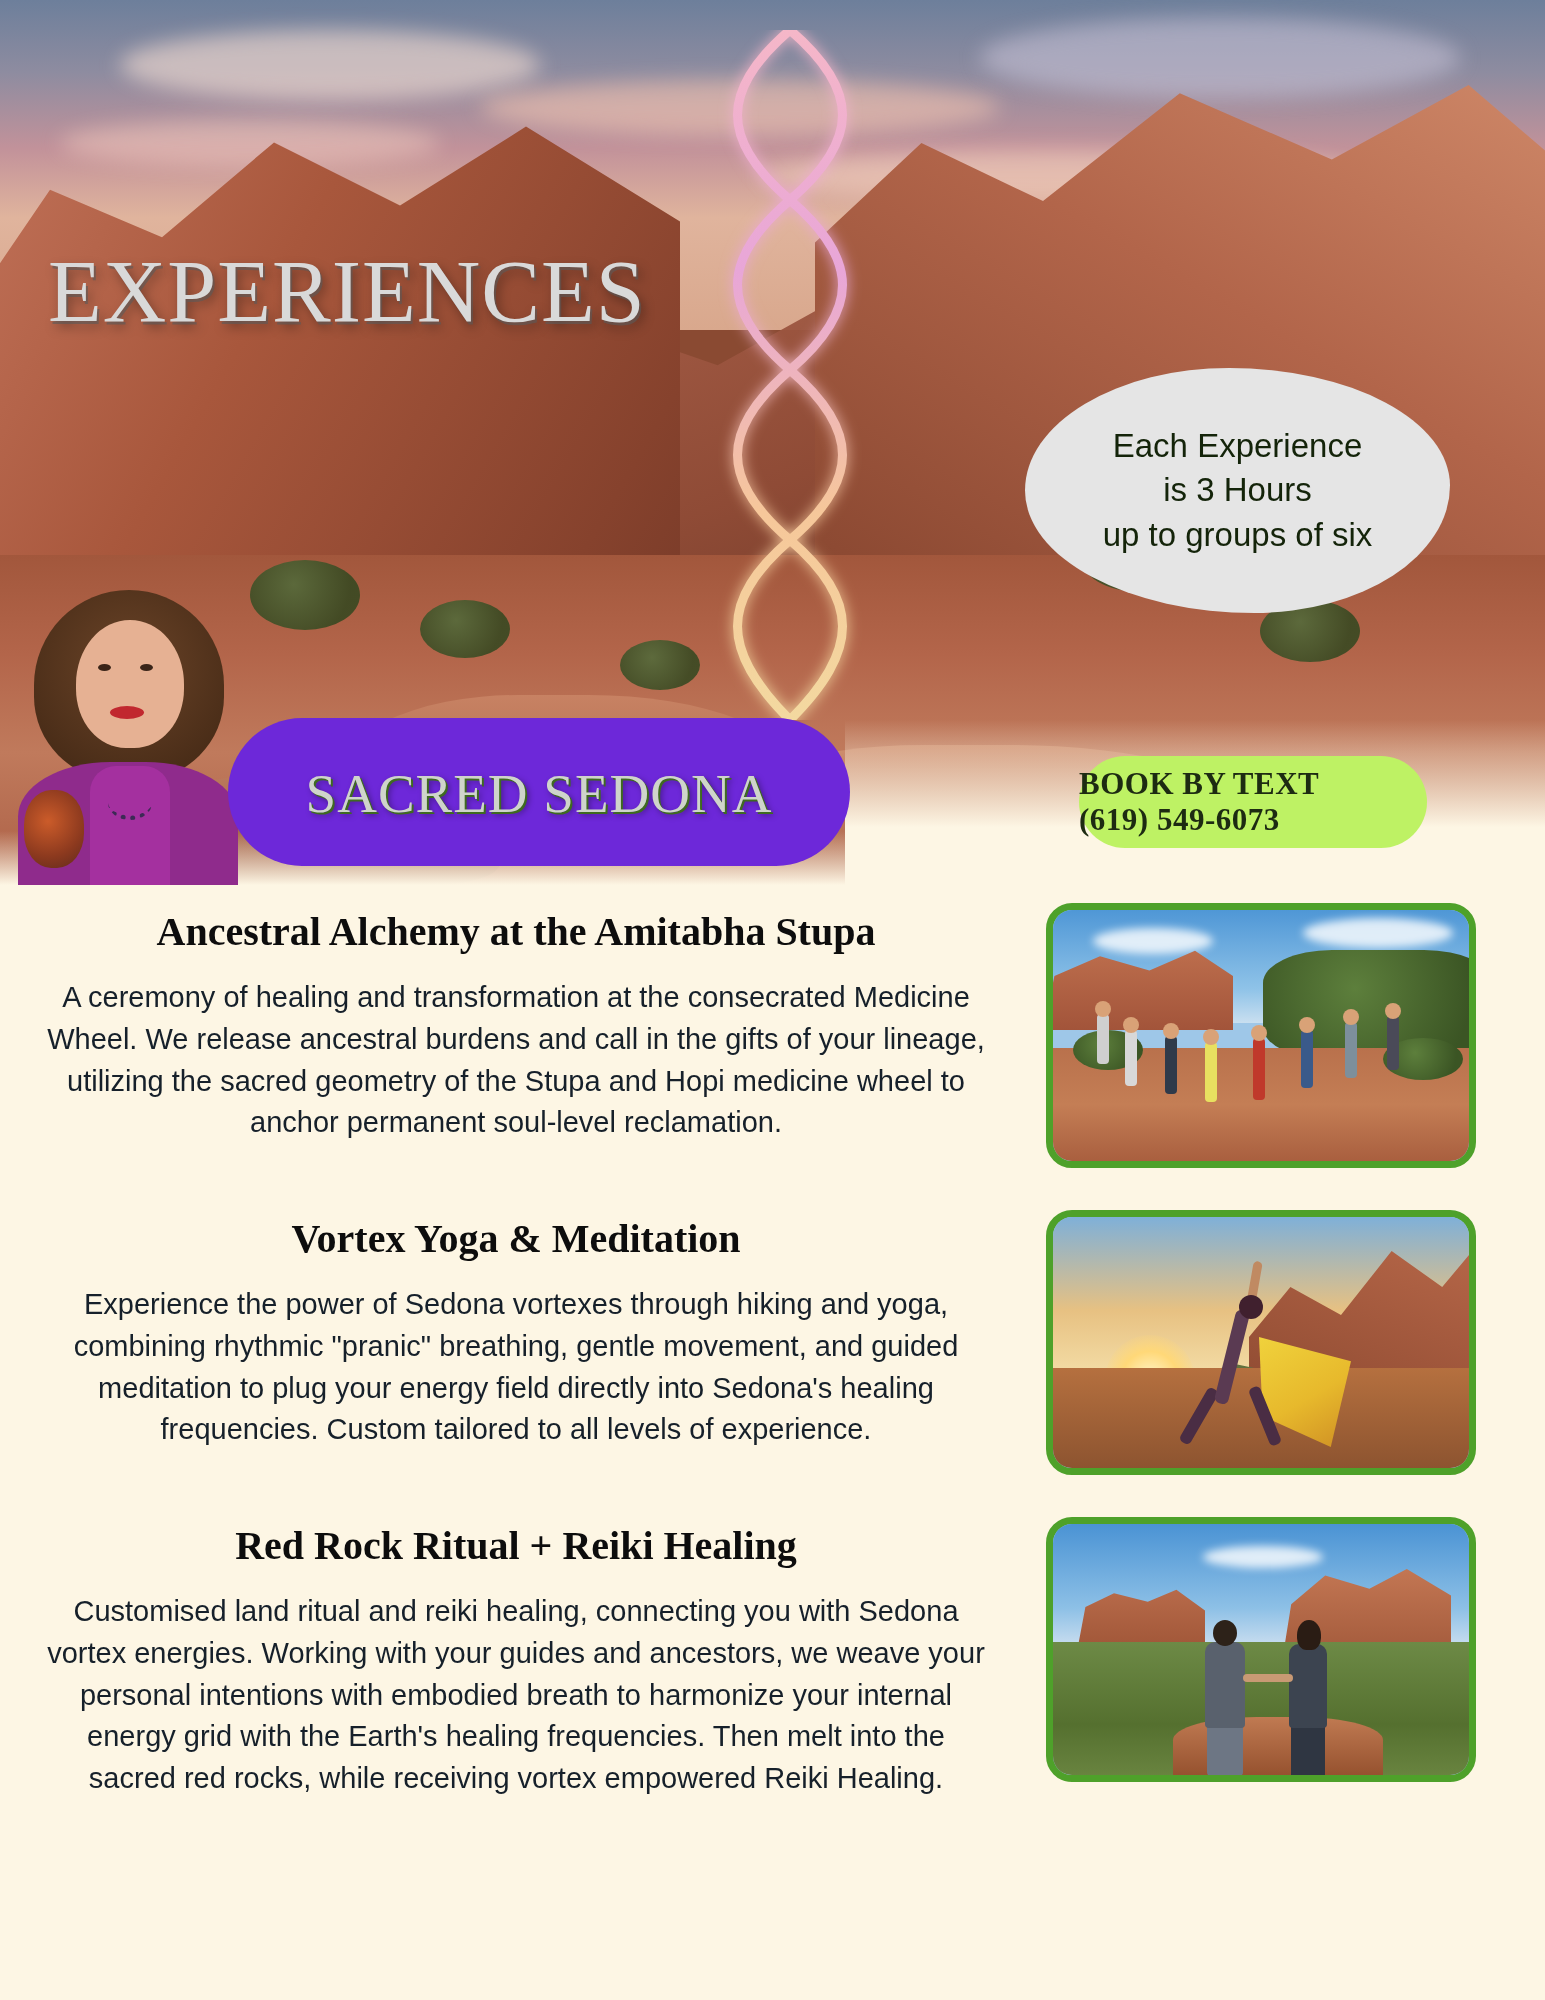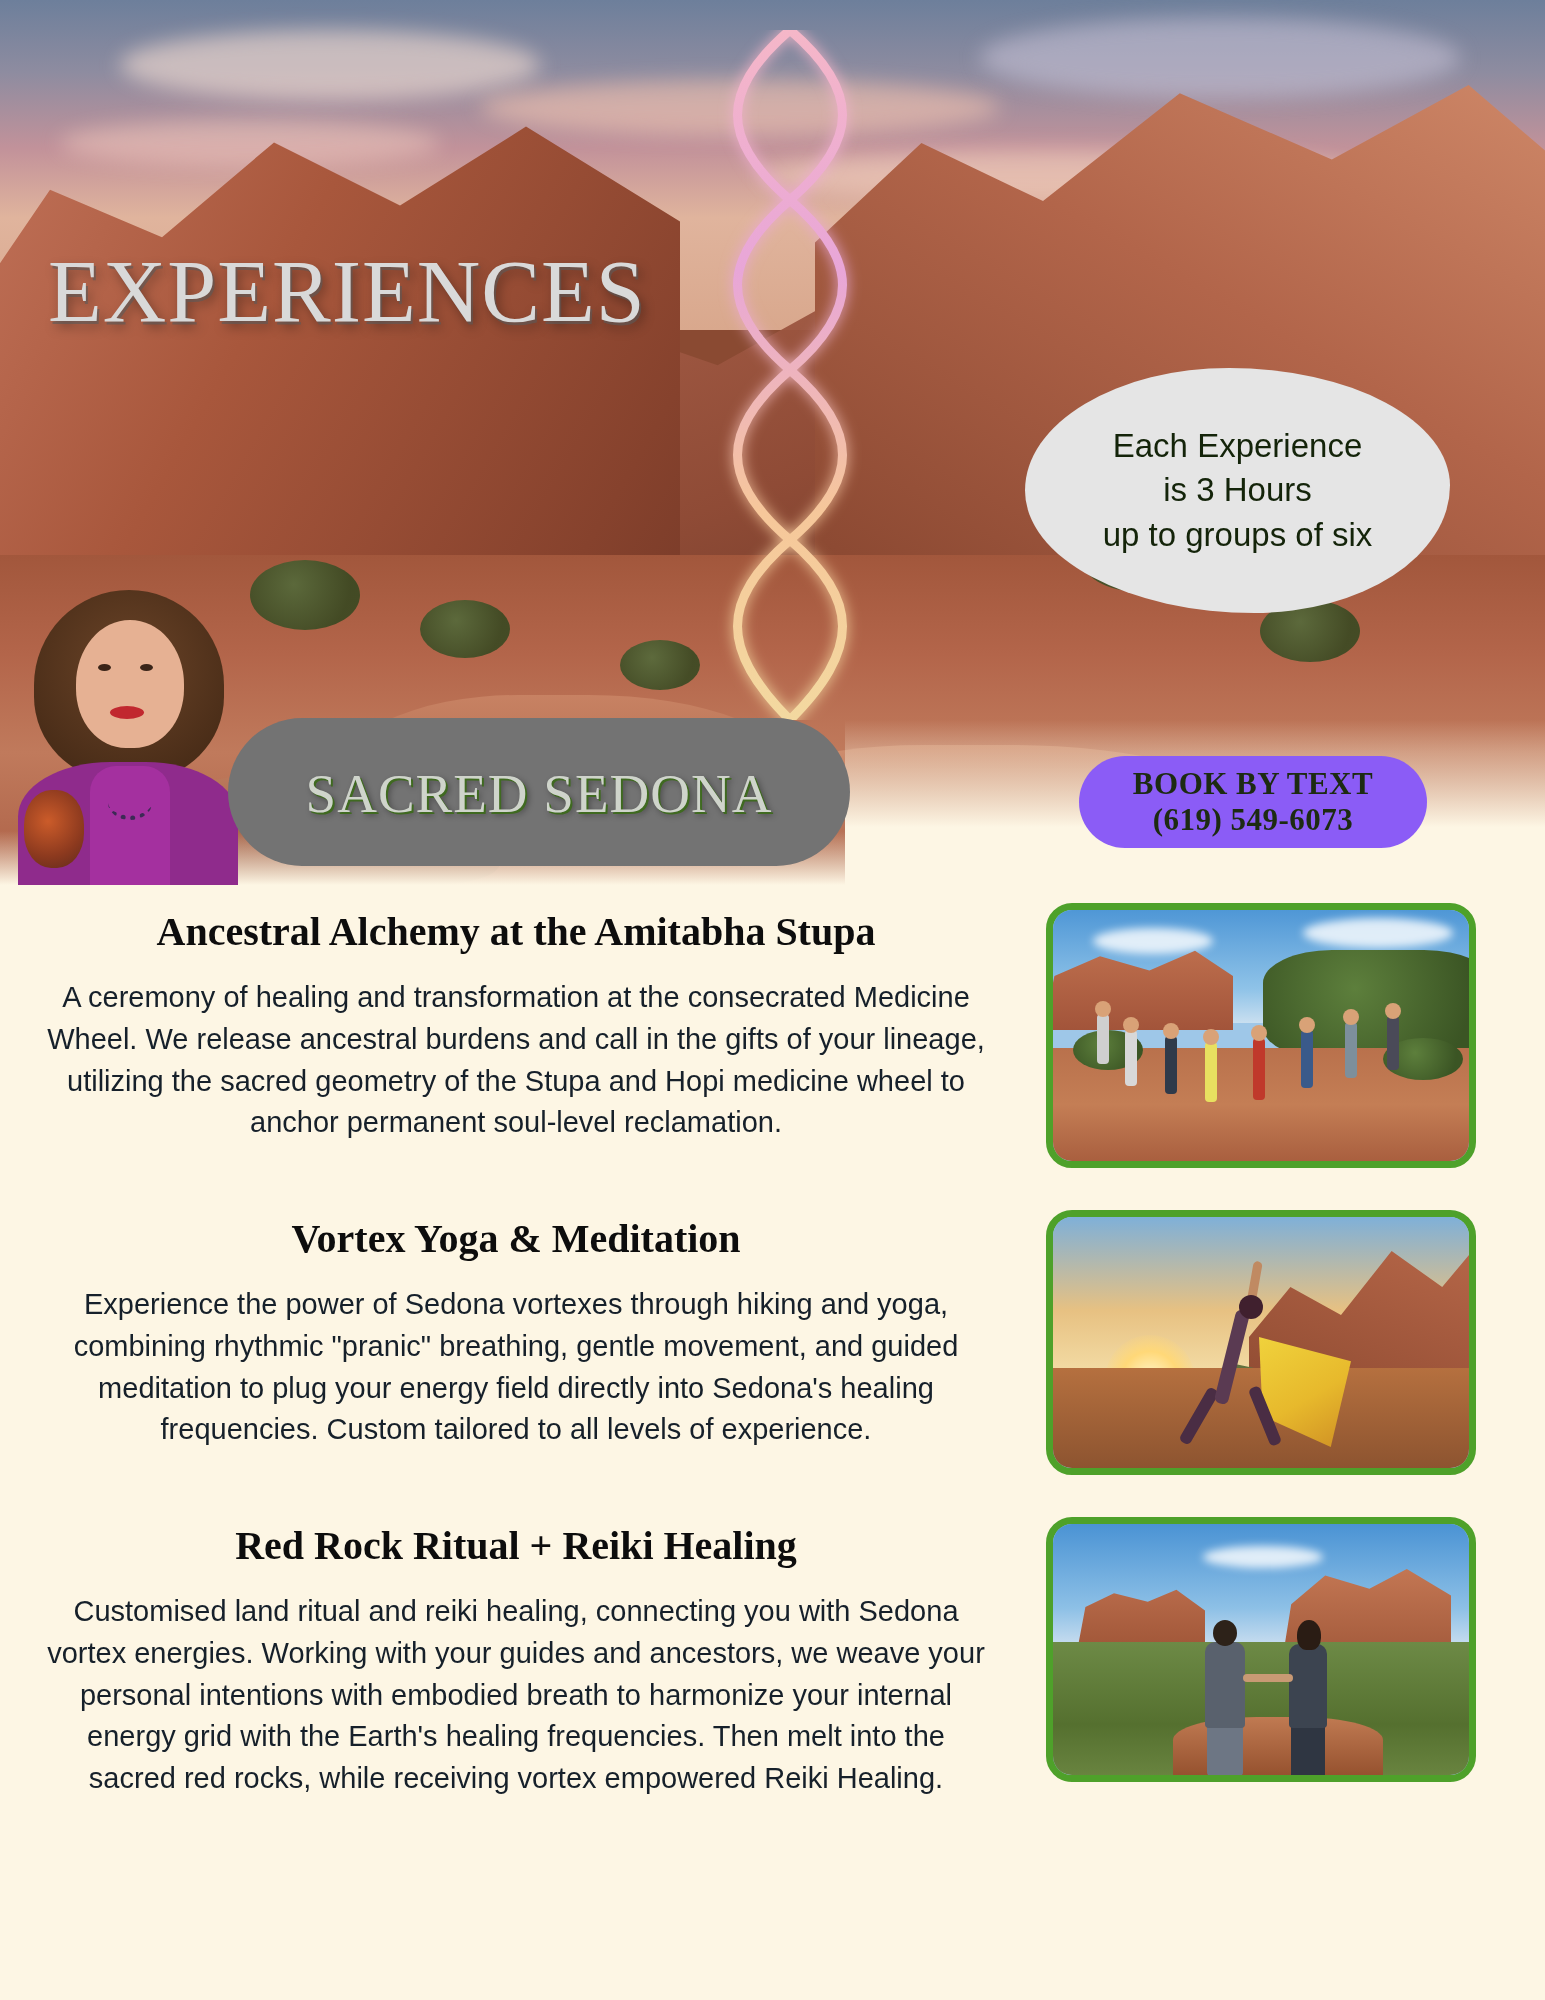--- a/index.html
+++ b/index.html
@@ -186,21 +186,21 @@
   .avatar .necklace {
     position: absolute; left: 96px; top: 196px; width: 44px; height: 34px;
     border-bottom: 5px dotted #3c2a55; border-radius: 0 0 50% 50%;
   }
 
   
   .pill-brand {
     position: absolute;
     left: 228px; top: 718px;
     width: 622px; height: 148px;
-    background: #737373;
+    background: #6d28d9;
     border-radius: 74px;
     display: flex; flex-direction: row;
     align-items: center; justify-content: center;
     padding-top: 4px;
   }
   .pill-brand .line1 {
     font-family: "Liberation Serif", serif;
     font-size: 55px;
     letter-spacing: 1px;
     color: #cfd4cb;
@@ -214,24 +214,24 @@
     color: #e7e9e4;
     text-shadow: 2px 2px 0 #3f6a20, 3px 3px 6px rgba(0,0,0,.4);
     line-height: 1.1;
   }
 
   
   .pill-book {
     position: absolute;
     right: 118px; top: 756px;
     width: 348px; height: 92px;
-    background: #8b5cf6;
+    background: #bef264;
     border-radius: 48px;
     display: flex; flex-direction: column;
-    align-items: center; justify-content: center;
+    align-items: flex-start; justify-content: center;
   }
   .pill-book .l1 {
     font-family: "Liberation Serif", serif;
     font-weight: bold;
     font-size: 31px;
     color: #1d2b12;
     letter-spacing: .5px;
     line-height: 1.15;
   }
   .pill-book .l2 {

